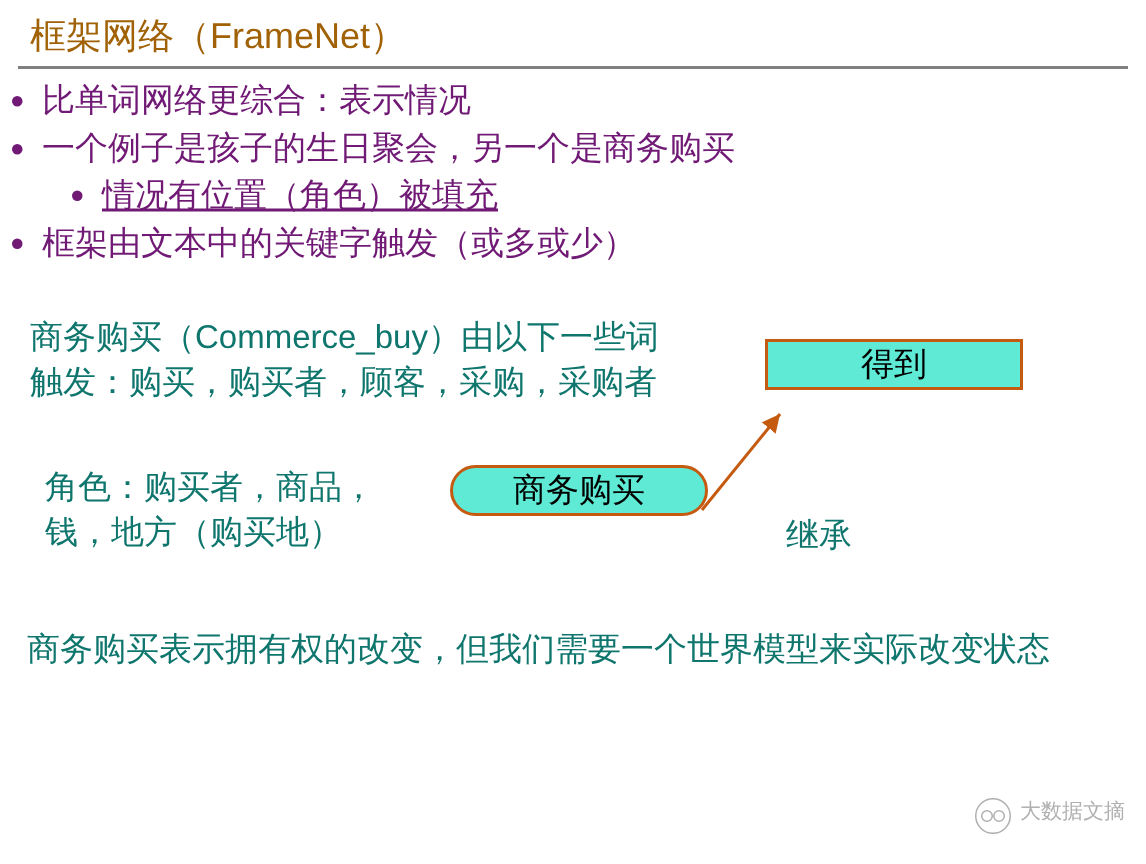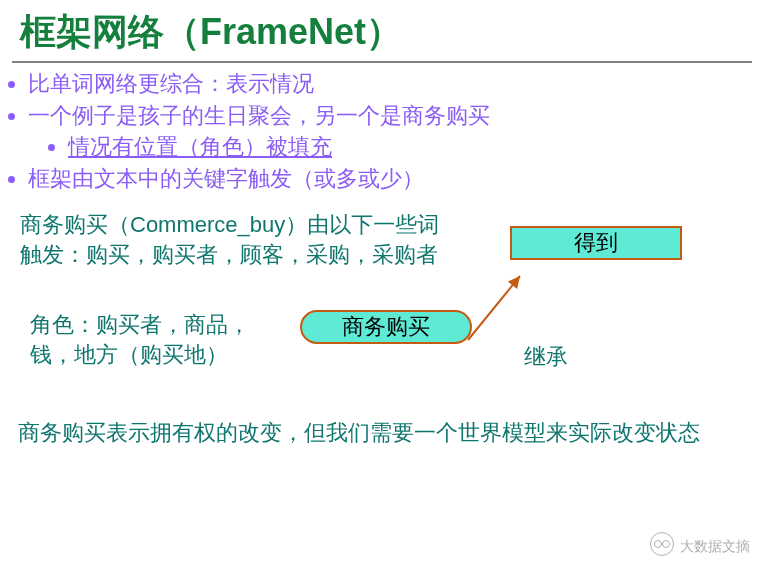--- a/index.html
+++ b/index.html
@@ -11,36 +11,36 @@
     background: #fff;
     position: relative;
     overflow: hidden;
   }
   .slide {
     position: relative;
     width: 764px;
     height: 576px;
   }
   .title {
-    font-size: 36px;
-    color: #15803d;
+    font-size: 24px;
+    color: #a16207;
     padding: 8px 0 4px 20px;
-    font-weight: bold;
+    font-weight: normal;
   }
   .hr {
     border: none;
     border-top: 2px solid #808080;
     margin: 0 12px 6px 12px;
   }
   ul.bullets {
     margin: 4px 0 0 28px;
     padding: 0;
     list-style: disc;
     font-size: 22px;
-    color: #8b5cf6;
+    color: #701a75;
     line-height: 1.35;
   }
   ul.bullets li { margin-bottom: 2px; }
   ul.sub {
     list-style: disc;
     margin: 2px 0 2px 40px;
     padding: 0;
     text-decoration: underline;
   }
   .body-text {
@@ -85,21 +85,21 @@
   .footer .lbl { color:#000; }
   .footer a { color: #0563c1; text-decoration: underline; }
   .footer .small a { font-size: 14px; }
   .watermark {
     position: absolute;
     right: 14px;
     bottom: 20px;
     font-size: 14px;
     color: #b0b0b0;
     display: flex;
-    align-items: flex-end;
+    align-items: flex-start;
     gap: 6px;
   }
   .wm-icon {
     width: 22px; height: 22px;
     border: 1px solid #b0b0b0;
     border-radius: 50%;
     position: relative;
   }
   .wm-icon::before, .wm-icon::after {
     content: "";

